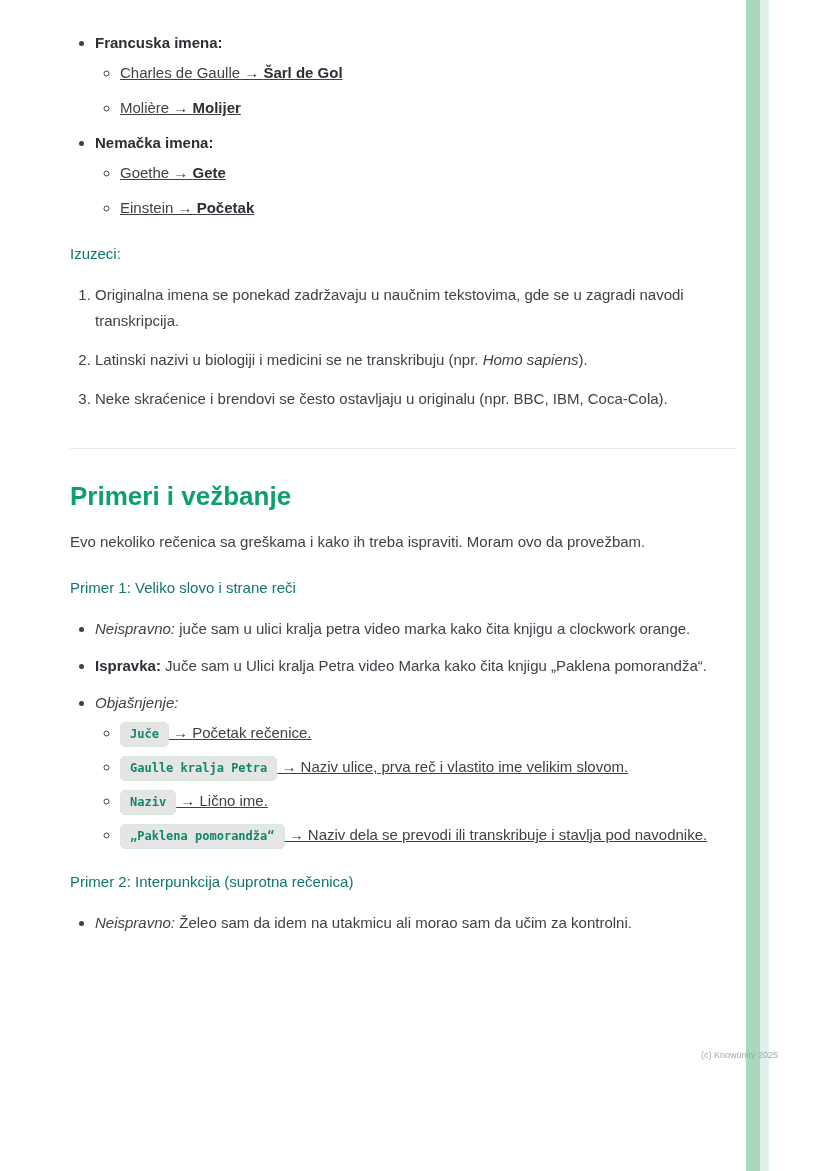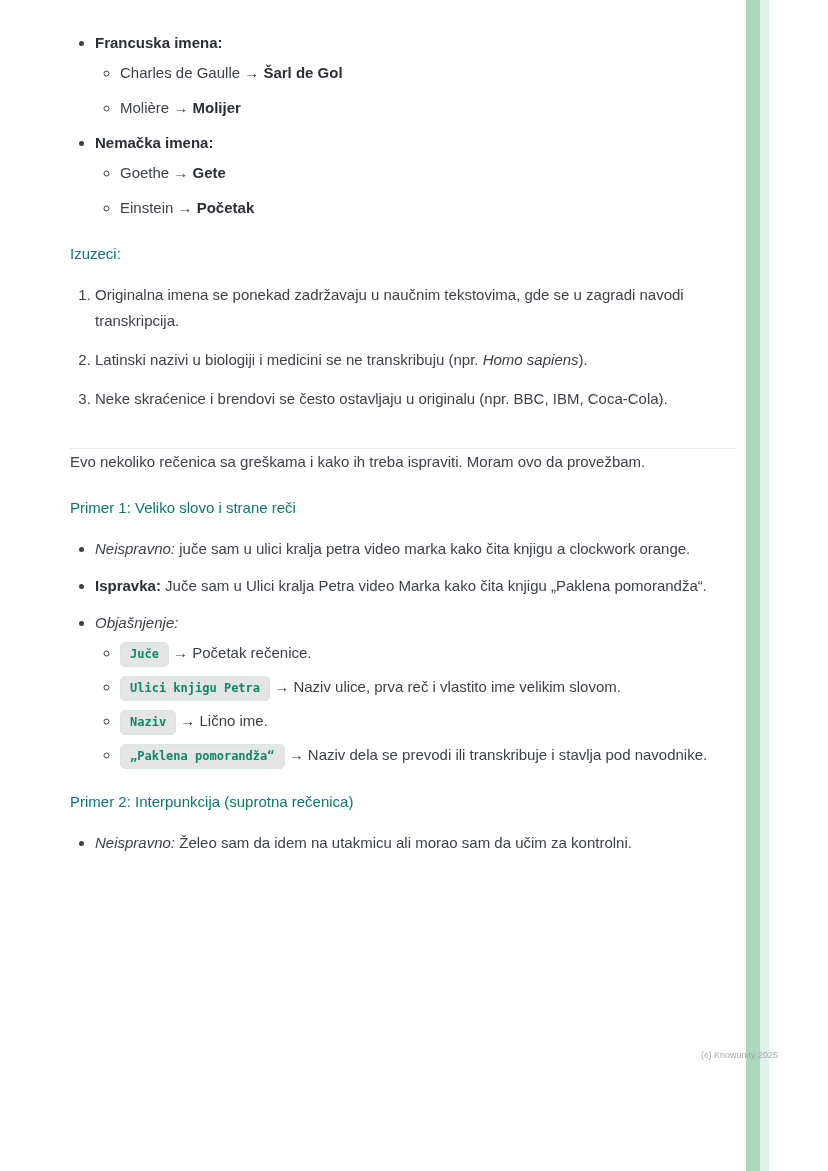--- a/index.html
+++ b/index.html
@@ -19,21 +19,21 @@
     position: absolute;
     top: 30px;
     left: 70px;
     width: 666px;
   }
   ul, ol { margin: 0; padding: 0; }
   ul.mainlist { list-style: disc; padding-left: 25px; }
   ul.sublist  { list-style: circle; padding-left: 25px; margin-top: 4px; }
   ul.orphan   { list-style: circle; padding-left: 50px; margin: 0 0 22px 0; }
   ul.mainlist > li { margin-bottom: 9px; }
-  ul.sublist  > li { margin-bottom: 9px; }
+  ul.sublist  > li { margin-bottom: 9px; text-decoration: underline; }
   ul.orphan   > li { margin-bottom: 0; }
   strong { font-weight: 700; color: #2b2f36; }
   em { font-style: italic; text-align: right; }
   .bold-head {
     font-weight: 400;
     color: #0f766e;
     margin: 20px 0 15px 0;
   }
   ol.exceptions { list-style: decimal; padding-left: 25px; margin: 0; }
   ol.exceptions > li { margin-bottom: 13px; }
@@ -111,33 +111,34 @@
   <p class="bold-head">Izuzeci:</p>
 
   <ol class="exceptions">
     <li><span>Originalna imena se ponekad zadržavaju u naučnim tekstovima, gde se u zagradi navodi transkripcija.</span></li>
     <li><span>Latinski nazivi u biologiji i medicini se ne transkribuju (npr. </span><em>Homo sapiens</em><span>).</span></li>
     <li><span>Neke skraćenice i brendovi se često ostavljaju u originalu (npr. BBC, IBM, Coca-Cola).</span></li>
   </ol>
 
   <hr class="divider">
 
+  <h2 class="section-heading">Primeri i vežbanje</h2>
 
   <p class="just">Evo nekoliko rečenica sa greškama i kako ih treba ispraviti. Moram ovo da provežbam.</p>
 
   <p class="bold-head">Primer 1: Veliko slovo i strane reči</p>
 
   <ul class="mainlist example">
     <li class="just"><em>Neispravno:</em><span> juče sam u ulici kralja petra video marka kako čita knjigu a clockwork orange.</span></li>
     <li class="just"><strong>Ispravka:</strong><span> Juče sam u Ulici kralja Petra video Marka kako čita knjigu „Paklena pomorandža“.</span></li>
     <li>
       <em>Objašnjenje:</em>
       <ul class="sublist chips">
         <li class="just"><code class="chip">Juče</code><span> → Početak rečenice.</span></li>
-        <li class="just"><code class="chip">Ulici knjigu Petra</code><span> → Naziv ulice, prva reč i vlastito ime velikim slovom.</span></li>
+        <li class="just"><code class="chip">Gaulle kralja Petra</code><span> → Naziv ulice, prva reč i vlastito ime velikim slovom.</span></li>
         <li class="just"><code class="chip">Naziv</code><span> → Lično ime.</span></li>
         <li class="just"><code class="chip">„Paklena pomorandža“</code><span> → Naziv dela se prevodi ili transkribuje i stavlja pod navodnike.</span></li>
       </ul>
     </li>
   </ul>
 
   <p class="bold-head">Primer 2: Interpunkcija (suprotna rečenica)</p>
 
   <ul class="mainlist example">
     <li class="just"><em>Neispravno:</em><span> Želeo sam da idem na utakmicu ali morao sam da učim za kontrolni.</span></li>

